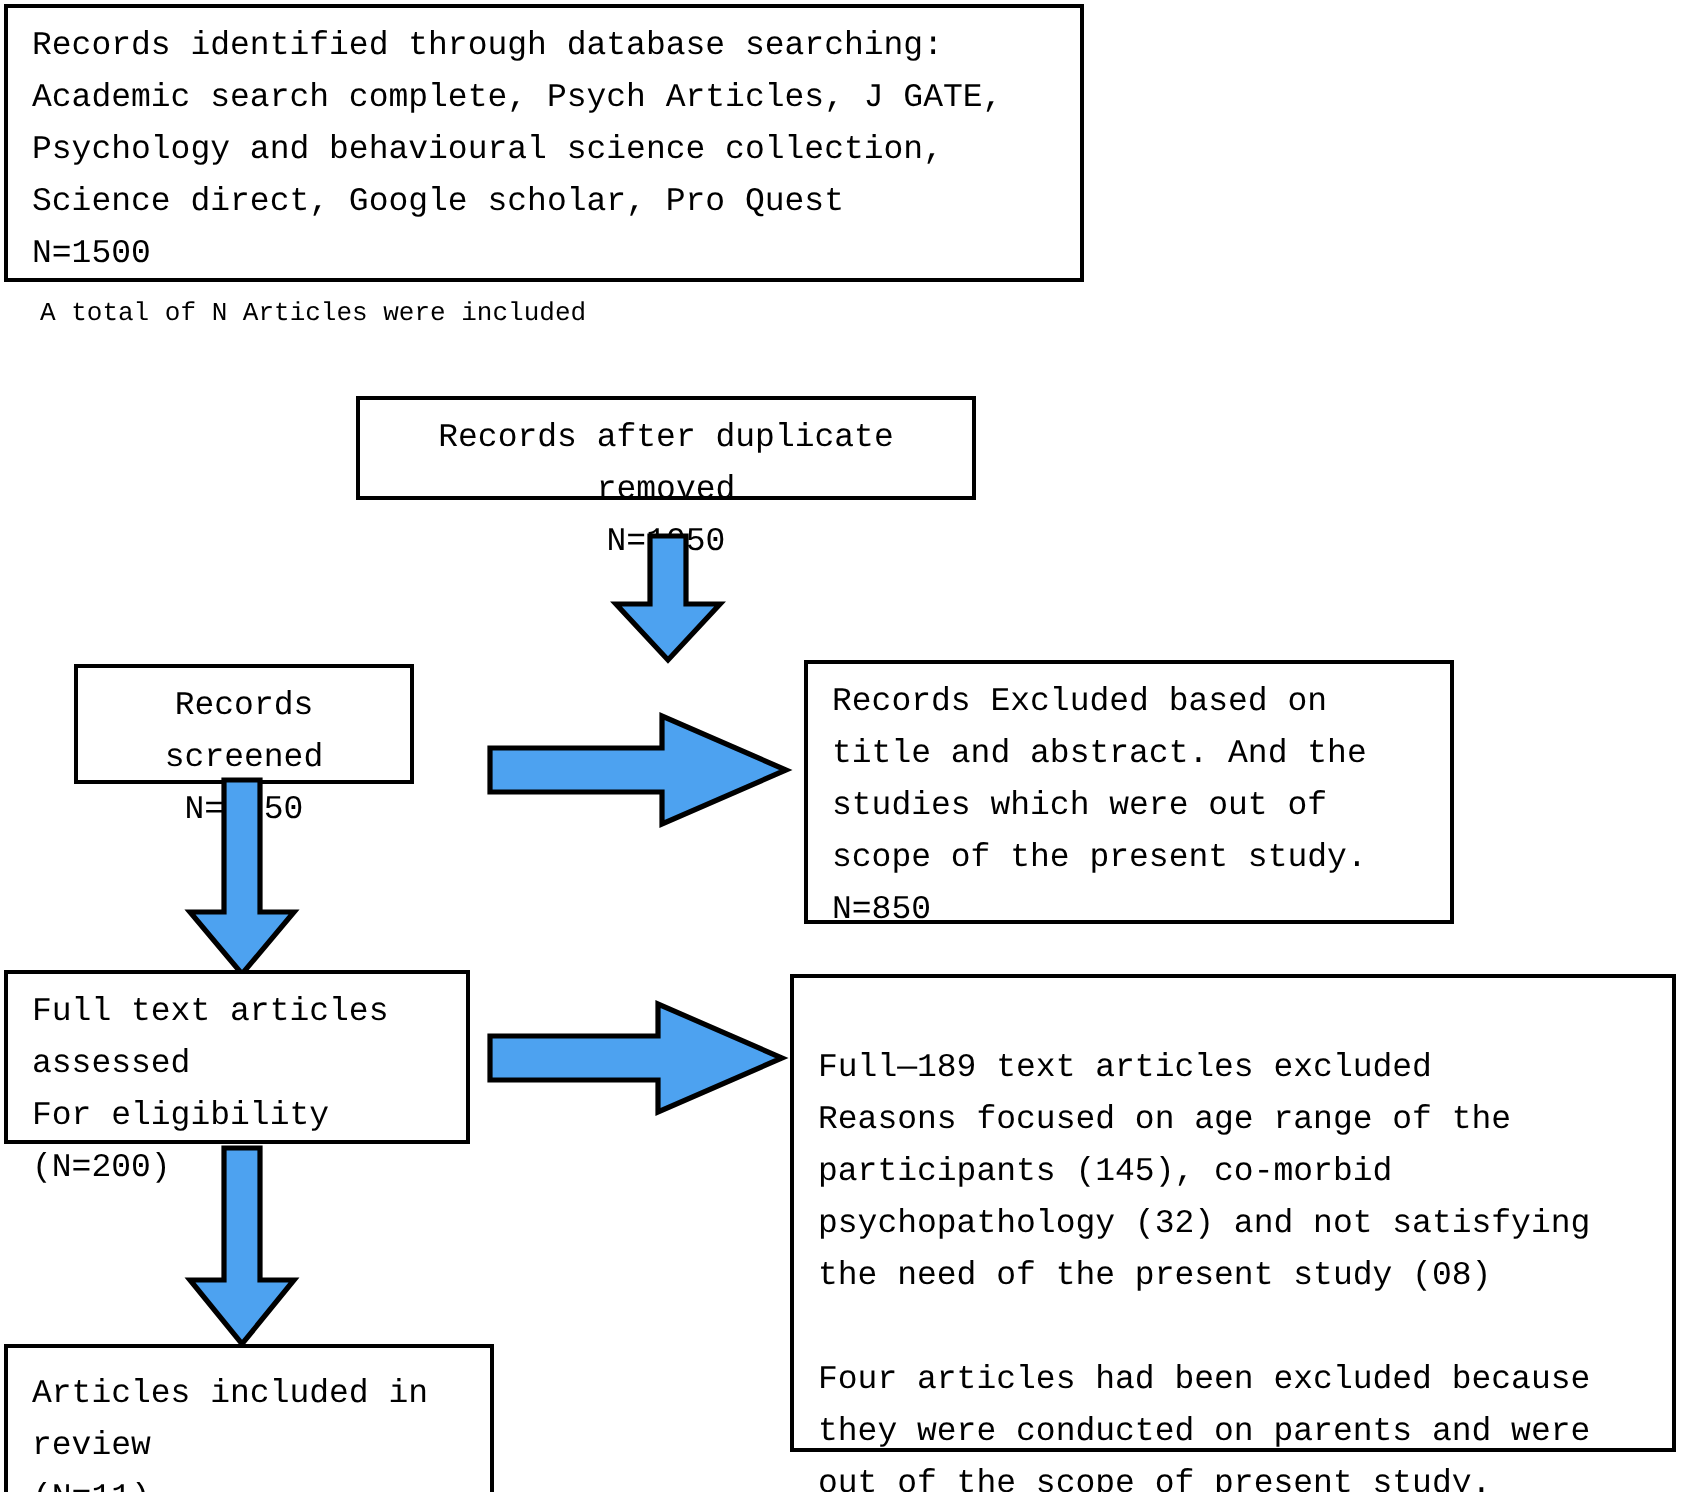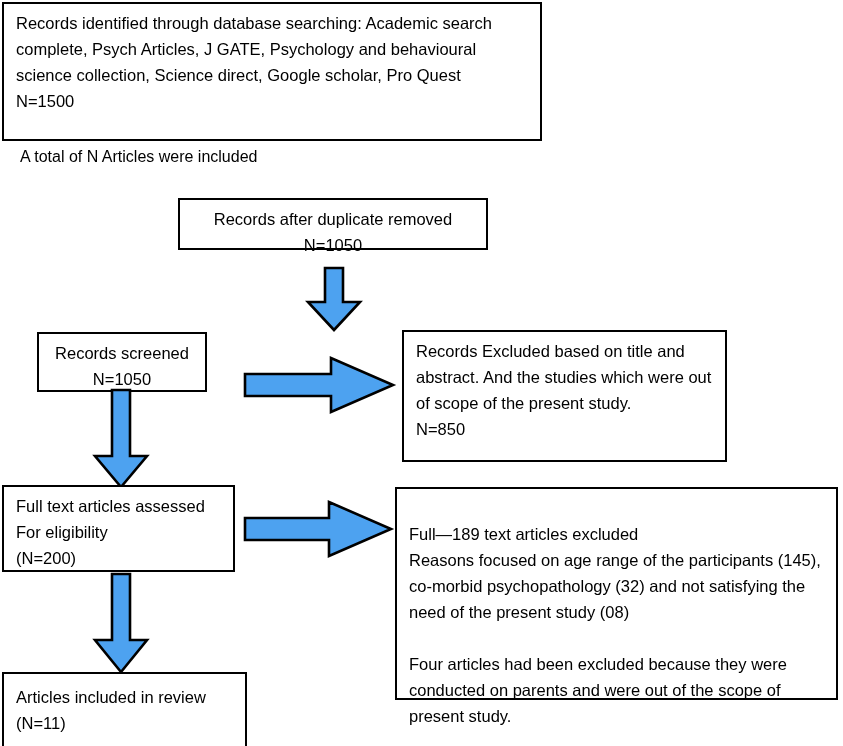--- a/index.html
+++ b/index.html
@@ -11,20 +11,21 @@
   body {
     font-family: "Liberation Sans", sans-serif;
     color: #000000;
   }
   #canvas {
     position: relative;
     width: 843px;
     height: 746px;
     overflow: hidden;
     background: #ffffff;
+    font-family: Liberation Mono, monospace;
   }
   .box {
     position: absolute;
     box-sizing: border-box;
     border: 2px solid #000000;
     background: #ffffff;
     font-size: 16.5px;
     line-height: 26px;
     color: #000000;
   }
@@ -32,21 +33,21 @@
     padding: 6px 10px 6px 12px;
     white-space: pre-line;
   }
   .box.center .inner {
     text-align: center;
     padding-left: 8px;
     padding-right: 8px;
   }
   .caption {
     position: absolute;
-    font-size: 16px;
+    font-size: 13px;
     line-height: 20px;
     color: #000000;
     white-space: pre-line;
   }
   .arrow {
     position: absolute;
   }
   .arrow svg {
     display: block;
     width: 100%;
@@ -110,21 +111,21 @@
 For eligibility
 (N=200)</div>
   </div>
 
   <div class="arrow" style="left:243px; top:500px; width:150px; height:58px;">
     <svg viewBox="0 0 150 58" preserveAspectRatio="none" aria-hidden="true">
       <polygon points="2,18 86,18 86,2 148,29 86,56 86,40 2,40" fill="#4da2f0" stroke="#000000" stroke-width="2.6" stroke-linejoin="miter"></polygon>
     </svg>
   </div>
 
-  <div class="box" style="left:395px; top:487px; width:443px; height:213px;">
+  <div class="box" style="left:395px; top:487px; width:443px; height:239px;">
     <div class="inner">
       <p class="tblock para">Full—189 text articles excluded
 Reasons focused on age range of the participants (145), co-morbid psychopathology (32) and not satisfying the need of the present study (08)</p>
       <p class="tblock para">Four articles had been excluded because they were conducted on parents and were out of the scope of present study.</p>
     </div>
   </div>
 
   <div class="arrow" style="left:92px; top:574px; width:58px; height:100px;">
     <svg viewBox="0 0 58 100" preserveAspectRatio="none" aria-hidden="true">
       <polygon points="20,0 38,0 38,66 55,66 29,98 3,66 20,66" fill="#4da2f0" stroke="#000000" stroke-width="2.6" stroke-linejoin="miter"></polygon>

